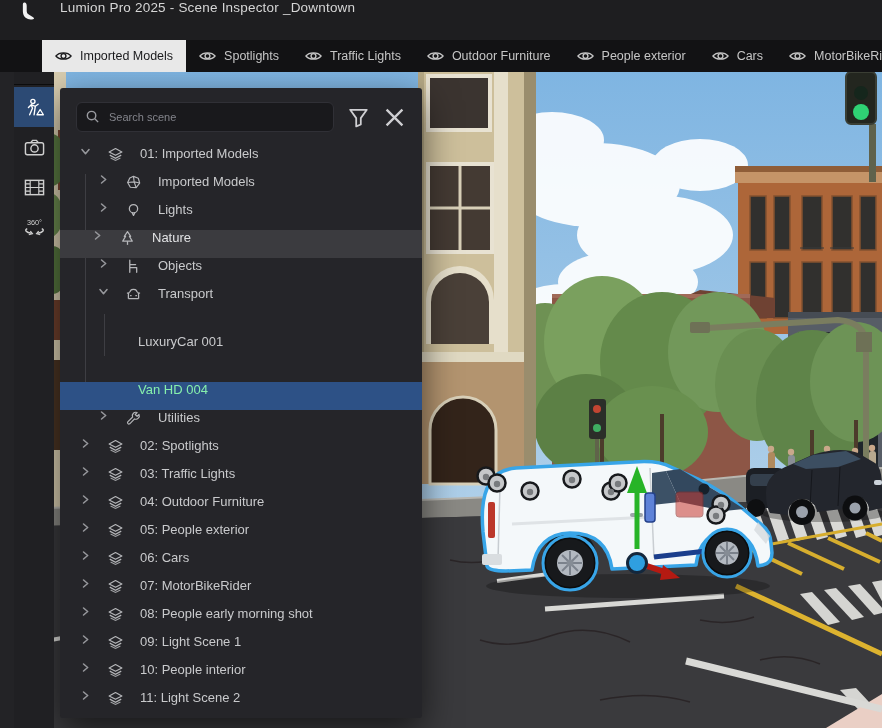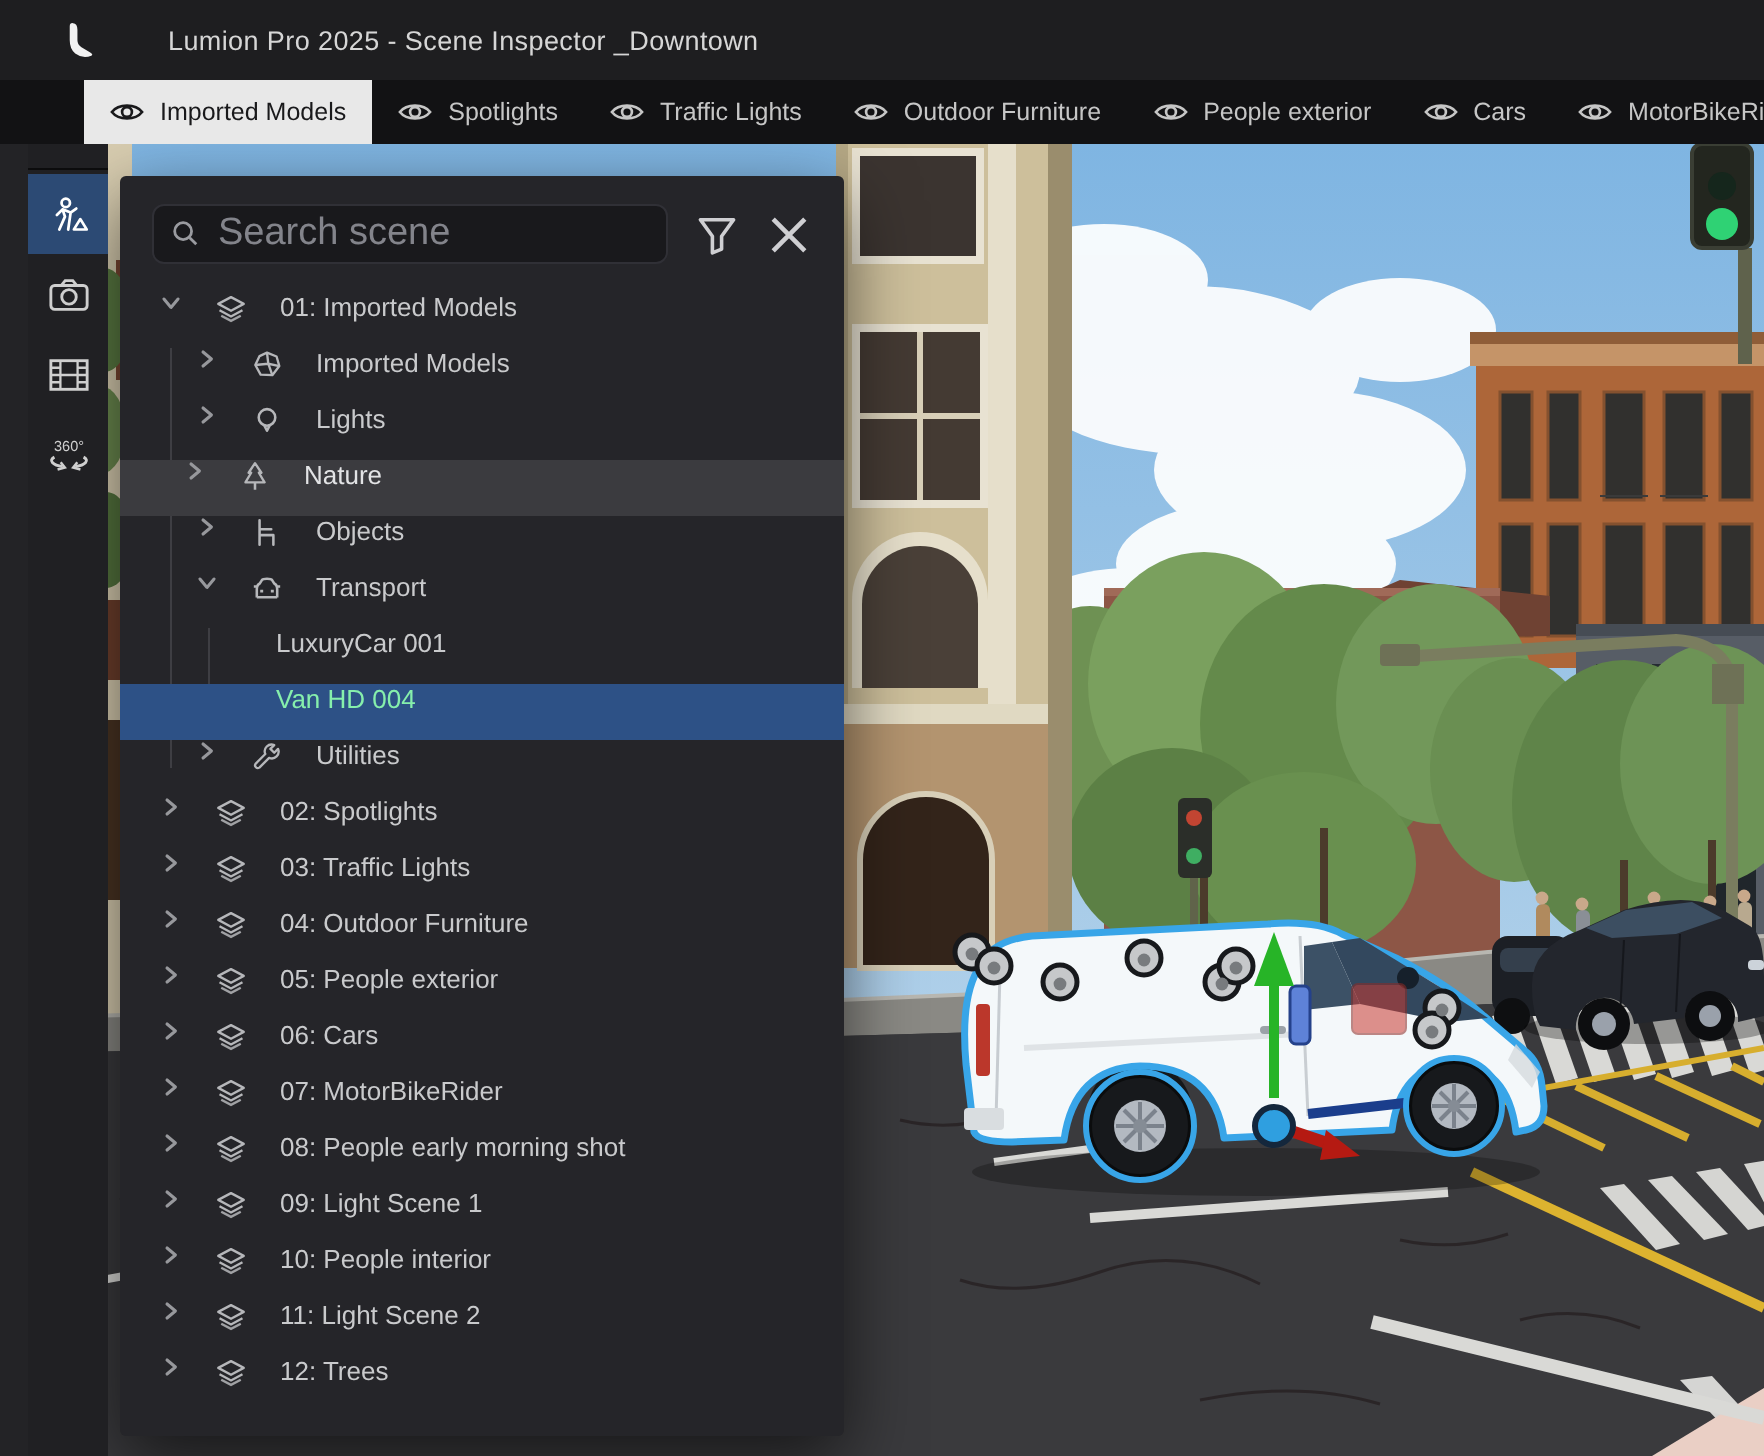--- a/index.html
+++ b/index.html
@@ -2,21 +2,21 @@
 <html><head>
 <meta charset="utf-8">
 <style>
   html,body{margin:0;padding:0;background:#0e0e0f;}
   *{box-sizing:border-box;}
   .app{position:relative;width:882px;height:728px;overflow:hidden;background:#232326;
        font-family:"Liberation Sans","DejaVu Sans",sans-serif;-webkit-font-smoothing:antialiased;}
 
   
   .titlebar{position:absolute;left:0;top:0;width:882px;height:40px;background:#1e1e20;
-            display:flex;align-items:center;padding-left:29px;gap:33px;z-index:40;}
+            display:flex;padding-left:17px;gap:21px;z-index:40;}
   .logo{width:22px;height:22px;flex:none;}
   .app-title{font-size:13.5px;color:#d6d6d6;letter-spacing:.2px;}
 
   
   .tabbar{position:absolute;left:0;top:40px;width:882px;height:32px;background:#121214;
           display:flex;align-items:stretch;padding-left:42px;overflow:hidden;z-index:35;}
   .tab{display:flex;align-items:center;gap:8px;padding:0 13px;font-size:12.5px;color:#c6c6c6;
        white-space:nowrap;cursor:default;}
   .tab.active{background:#e8e8e8;color:#19191b;}
   .tab-eye{width:17px;height:12px;flex:none;}
@@ -34,31 +34,31 @@
   .viewport{position:absolute;left:40px;top:72px;width:842px;height:656px;z-index:1;background:#3a3a3d;}
   .viewport svg{display:block;}
 
   
   .scene-panel{position:absolute;left:60px;top:88px;width:362px;height:630px;background:#252529;
                z-index:20;border-radius:3px;box-shadow:0 12px 36px rgba(0,0,0,.6);
                display:flex;flex-direction:column;}
   .search-row{display:flex;align-items:center;padding:14px 16px 6px 16px;gap:13px;flex:none;}
   .search-box{position:relative;flex:1;height:30px;}
   .search-input{width:100%;height:30px;background:#19191c;border:1px solid #303036;border-radius:6px;
-                color:#dddddd;font-size:19px;padding:0 10px 0 32px;outline:none;
+                color:#dddddd;font-size:11px;padding:0 10px 0 32px;outline:none;
                 font-family:"Liberation Sans","DejaVu Sans",sans-serif;}
   .search-input::placeholder{color:#83848b;}
   .search-glyph{position:absolute;left:9px;top:7px;width:15px;height:15px;color:#9a9ba0;}
   .icon-btn{width:23px;height:23px;color:#cfcfd2;flex:none;}
 
   .tree{flex:1;position:relative;padding-top:8px;overflow:hidden;}
   .tree-row{height:28px;display:flex;align-items:flex-start;font-size:13px;color:#c9cacc;gap:16px;position:relative;z-index:2;}
   .lvl0{padding-left:20px;}
   .lvl1{padding-left:38px;}
-  .lvl2{padding-left:78px;}
+  .lvl2{padding-left:78px;margin-top:20px;}
   .chev{width:11px;height:11px;color:#97989c;flex:none;}
   .chev.down{transform:rotate(90deg);}
   .tree-ico{width:17px;height:17px;color:#b6b7ba;flex:none;}
   .tree-label{white-space:nowrap;}
   .tree-row.highlighted{background:#3b3b3f;color:#e2e3e5;padding-left:32px;}
   .tree-row.selected{background:#2d5186;color:#86efac;}
   .guide{position:absolute;width:1px;background:#3e3e43;z-index:1;}
   .icon svg,.chev svg,.tab-eye svg,.logo svg,.search-glyph svg,.icon-btn svg,.side-icon svg,.tree-ico svg{
     display:block;width:100%;height:100%;}
 </style>

